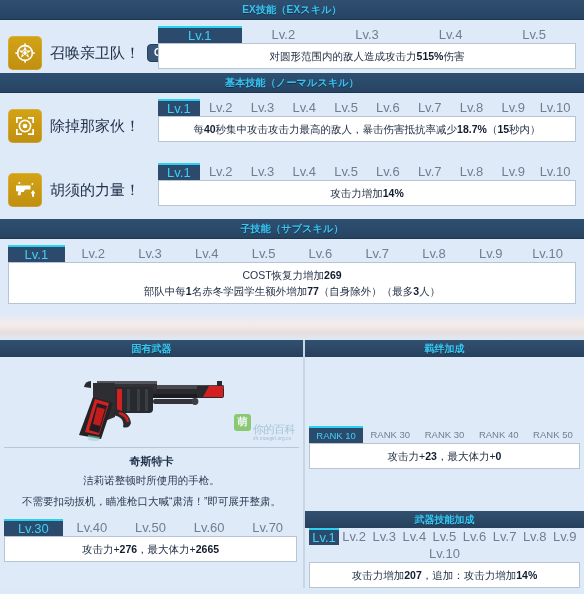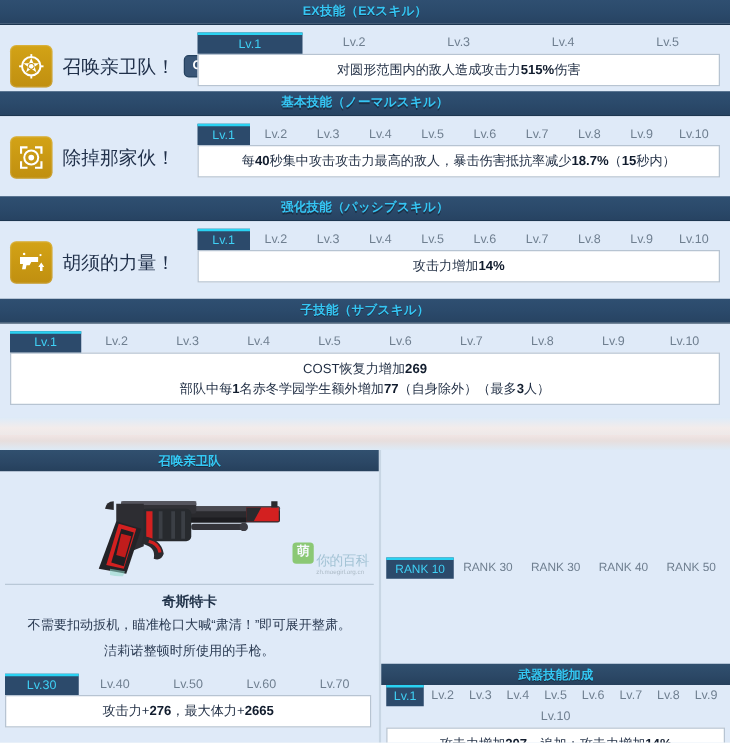--- a/index.html
+++ b/index.html
@@ -94,21 +94,21 @@
   .lv-row {
     display: flex;
     align-items: flex-end;
     height: 17px;
     margin-bottom: 0px;
   }
   .lv-row.wrap { flex-wrap: wrap; height: auto; }
   .lv-tab {
     flex: 1 1 0;
     text-align: center;
-    font-size: 10px;
+    font-size: 13px;
     color: #6f7f90;
     line-height: 17px;
     height: 17px;
     white-space: nowrap;
   }
   .lv-tab.active {
     background: #2c4a6b;
     color: #3fd0f5;
     border-top: 2px solid #2ad2f2;
     line-height: 15px;
@@ -291,23 +291,20 @@
         <div class="lv-tab">Lv.6</div>
         <div class="lv-tab">Lv.7</div>
         <div class="lv-tab">Lv.8</div>
         <div class="lv-tab">Lv.9</div>
         <div class="lv-tab">Lv.10</div>
       </div>
       <div class="desc-box">每<b>40</b>秒集中攻击攻击力最高的敌人，暴击伤害抵抗率减少<b>18.7%</b>（<b>15</b>秒内）</div>
     </div>
   </div>
 
-  <div class="sec-head">
-    <span class="title">强化技能（パッシブスキル）</span>
-  </div>
   <div class="skill sk-pass">
     <div class="skill-left">
       <div class="sk-icon">
         <svg width="24" height="24" viewBox="0 0 24 24">
           <path d="M3 7.5h14.5v4H12l-1.3 2.6H8.2l-.7 3.2H4.6l.8-4.1H3z" fill="#fff"></path>
           <path d="M17.6 15.6l2.4-3.6 2.4 3.6h-1.4v3.2h-2v-3.2z" fill="#fff"></path>
           <circle cx="6.3" cy="5.1" r="1" fill="#fff"></circle>
           <circle cx="19.4" cy="6" r=".9" fill="#fff"></circle>
         </svg>
       </div>
@@ -354,21 +351,21 @@
     </div>
   </div>
 
   <div class="mat-gap"></div>
   <div class="mat-gap2"></div>
 
   <div class="cols">
 
     <div class="col-l">
       <div class="col-head">
-        <span class="t">召唤亲卫队</span>
+        <span class="t">固有武器</span>
       </div>
 
       <div class="weapon-art">
         <svg width="190" height="78" viewBox="0 0 190 78">
 
           <rect x="92" y="22" width="75" height="13" rx="2" fill="#2a2a2e"></rect>
           <rect x="92" y="22" width="75" height="4" rx="1.5" fill="#494950"></rect>
           <rect x="140" y="23" width="26" height="11" fill="#d32020"></rect>
           <path d="M140 23 L152 23 L146 34 L140 34 Z" fill="#2a2a2e"></path>
           <rect x="92" y="31" width="48" height="4" fill="#1d1d21"></rect>
@@ -406,47 +403,51 @@
           <span class="wm-txt">
             <span class="wm-t1">你的百科</span>
             <span class="wm-t2">zh.moegirl.org.cn</span>
           </span>
         </div>
       </div>
 
       <div class="hr-line"></div>
 
       <div class="weap-name">奇斯特卡</div>
+      <div class="weap-desc">洁莉诺整顿时所使用的手枪。</div>
       <div class="weap-desc">不需要扣动扳机，瞄准枪口大喊“肃清！”即可展开整肃。</div>
-      <div class="weap-desc">洁莉诺整顿时所使用的手枪。</div>
 
       <div class="bottom-abs-l">
         <div class="lv-row">
           <div class="lv-tab active">Lv.30</div>
           <div class="lv-tab">Lv.40</div>
           <div class="lv-tab">Lv.50</div>
           <div class="lv-tab">Lv.60</div>
           <div class="lv-tab">Lv.70</div>
         </div>
         <div class="desc-box">攻击力+<b>276</b>，最大体力+<b>2665</b></div>
       </div>
     </div>
 
     <div class="col-divider"></div>
 
     <div class="col-r">
+      <div class="col-head">
+        <span class="t">羁绊加成</span>
+      </div>
 
       <div class="bottom-abs-r-rank">
         <div class="lv-row">
           <div class="lv-tab rank-tab active">RANK 10</div>
           <div class="lv-tab rank-tab">RANK 30</div>
           <div class="lv-tab rank-tab">RANK 30</div>
           <div class="lv-tab rank-tab">RANK 40</div>
           <div class="lv-tab rank-tab">RANK 50</div>
         </div>
+        <div class="desc-box">攻击力+<b>23</b>，最大体力+<b>0</b></div>
       </div>
 
       <div class="weapon-skill-wrap">
         <div class="col-head">
           <span class="t">武器技能加成</span>
         </div>
         <div class="pad-block">
           <div class="lv-row wrap">
             <div class="lv-tab active" style="flex:0 0 11.11%">Lv.1</div>
             <div class="lv-tab" style="flex:0 0 11.11%">Lv.2</div>

